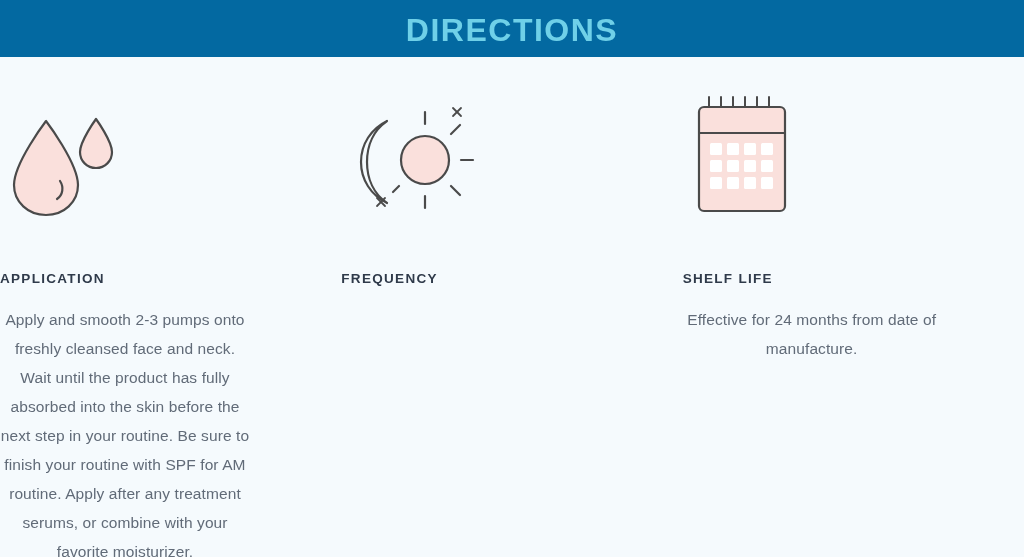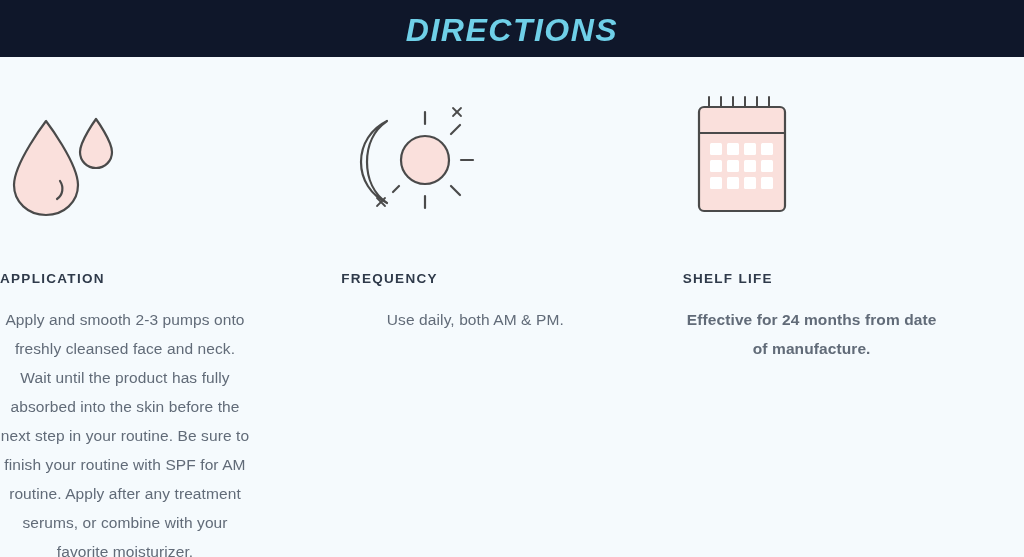--- a/index.html
+++ b/index.html
@@ -15,25 +15,24 @@
 
   .page {
     width: 1024px;
     height: 557px;
     position: relative;
     background: #ffffff;
   }
 
   .title-bar {
     height: 57px;
-    background: #0f172a;
+    background: #0369a1;
     display: flex;
     align-items: center;
     justify-content: center;
-    font-style: italic;
   }
 
   .title {
     color: #6fd0e8;
     font-size: 32px;
     font-weight: bold;
     letter-spacing: 1.5px;
     line-height: 1;
     padding-top: 2px;
   }
@@ -80,21 +79,21 @@
     margin-top: 19px;
     font-size: 15.5px;
     line-height: 29px;
     color: #616b78;
     text-align: center;
     width: 268px;
     letter-spacing: 0.1px;
   }
 
   .col-body.narrow { width: 250px; }
-  .col-body.wide { width: 258px; font-weight: bold; }
+  .col-body.wide { width: 258px; }
 
   svg { display: block; }
 </style>
 </head>
 <body>
 
 <div class="page">
 
   <div class="title-bar">
     <div class="title">DIRECTIONS</div>
@@ -137,21 +136,20 @@
 
             <g stroke="#4a4a4a" stroke-width="1.8" stroke-linecap="round">
               <line x1="112" y1="14" x2="120" y2="22"></line>
               <line x1="120" y1="14" x2="112" y2="22"></line>
               <line x1="36" y1="104" x2="44" y2="112"></line>
               <line x1="44" y1="104" x2="36" y2="112"></line>
             </g>
           </svg>
         </div>
         <div class="col-heading">FREQUENCY</div>
-        <div class="col-body">Use daily, both AM &amp; PM.</div>
       </div>
 
       <div class="col">
         <div class="icon-wrap">
           <svg width="120" height="140" viewBox="0 0 120 140">
 
             <g stroke="#4a4a4a" stroke-width="2" stroke-linecap="round">
               <line x1="26" y1="8" x2="26" y2="26"></line>
               <line x1="38" y1="8" x2="38" y2="26"></line>
               <line x1="50" y1="8" x2="50" y2="26"></line>

